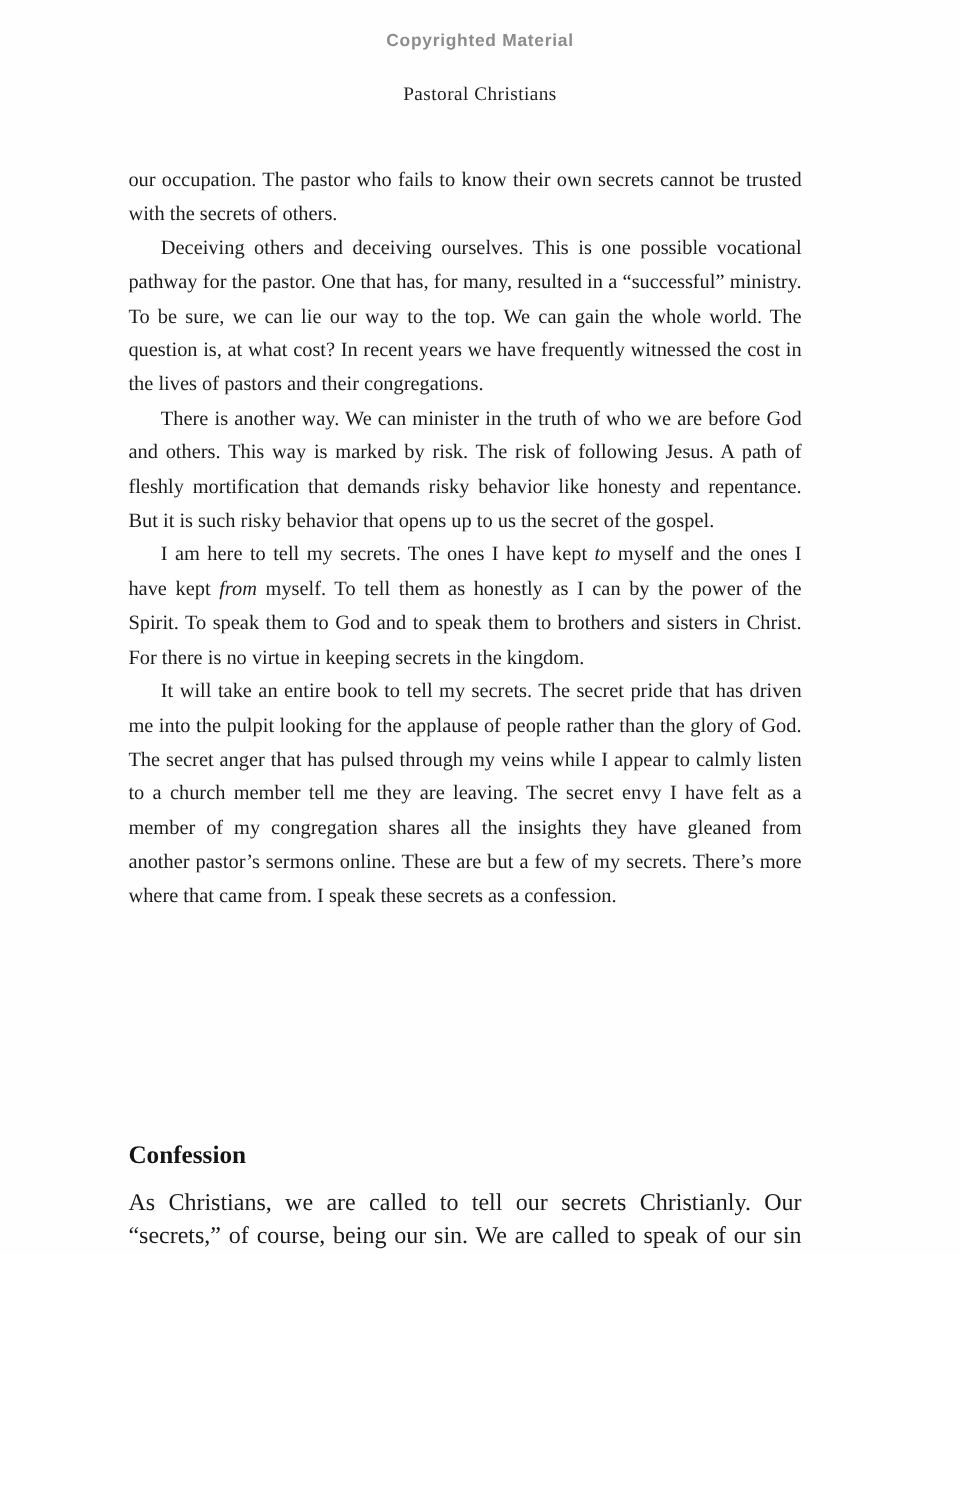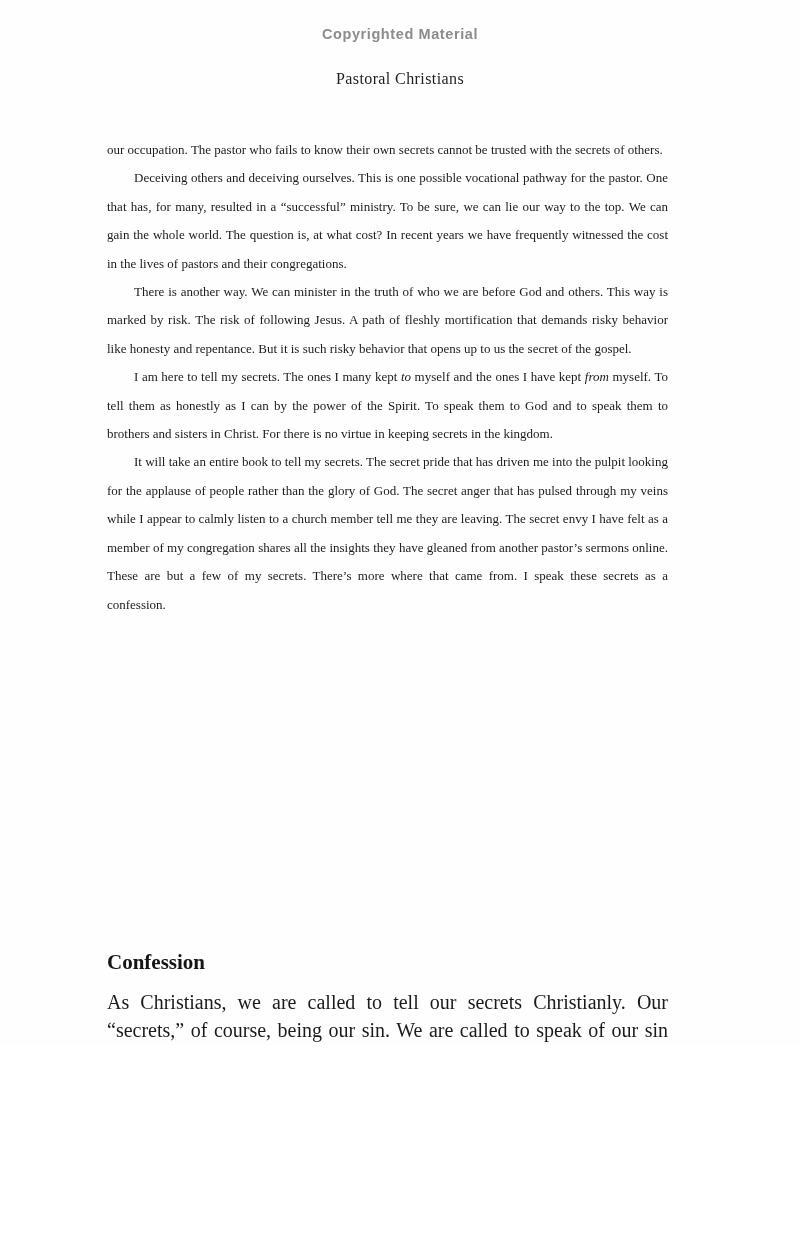--- a/index.html
+++ b/index.html
@@ -38,21 +38,21 @@
     font-family: "Liberation Serif", serif;
     font-size: 16px;
     letter-spacing: 0.4px;
     color: #1e1e1e;
   }
   .body-text {
     position: absolute;
     top: 136px;
     left: 107px;
     width: 561px;
-    font-size: 13px;
+    font-size: 17px;
     line-height: 28.4px;
     text-align: justify;
     color: #1b1b1b;
   }
   .body-text p {
     margin: 0;
     padding: 0;
   }
   .body-text p.ind {
     text-indent: 27px;
@@ -123,21 +123,21 @@
 <div class="page">
 
   <div class="top-notice">Copyrighted Material</div>
 
   <div class="running-head">Pastoral Christians</div>
 
   <div class="body-text">
     <p class="para"><span>our occupation. The pastor who fails to know their own secrets cannot be trusted with the secrets of others.</span></p>
     <p class="para ind"><span>Deceiving others and deceiving ourselves. This is one possible vocational pathway for the pastor. One that has, for many, resulted in a “successful” ministry. To be sure, we can lie our way to the top. We can gain the whole world. The question is, at what cost? In recent years we have frequently witnessed the cost in the lives of pastors and their congregations.</span></p>
     <p class="para ind"><span>There is another way. We can minister in the truth of who we are before God and others. This way is marked by risk. The risk of following Jesus. A path of fleshly mortification that demands risky behavior like honesty and repentance. But it is such risky behavior that opens up to us the secret of the gospel.</span></p>
-    <p class="para ind"><span>I am here to tell my secrets. The ones I many kept </span><em>to</em><span> myself and the ones I have kept </span><em>from</em><span> myself. To tell them as honestly as I can by the power of the Spirit. To speak them to God and to speak them to brothers and sisters in Christ. For there is no virtue in keeping secrets in the kingdom.</span></p>
+    <p class="para ind"><span>I am here to tell my secrets. The ones I have kept </span><em>to</em><span> myself and the ones I have kept </span><em>from</em><span> myself. To tell them as honestly as I can by the power of the Spirit. To speak them to God and to speak them to brothers and sisters in Christ. For there is no virtue in keeping secrets in the kingdom.</span></p>
     <p class="para ind"><span>It will take an entire book to tell my secrets. The secret pride that has driven me into the pulpit looking for the applause of people rather than the glory of God. The secret anger that has pulsed through my veins while I appear to calmly listen to a church member tell me they are leaving. The secret envy I have felt as a member of my congregation shares all the insights they have gleaned from another pastor’s sermons online. These are but a few of my secrets. There’s more where that came from. I speak these secrets as a confession.</span></p>
   </div>
 
   <h2 class="section-heading">Confession</h2>
 
   <div class="section-body">
     <p class="para"><span>As Christians, we are called to tell our secrets Christianly. Our “secrets,” of course, being our sin. We are called to speak of our sin in a particular biblical idiom. To voice them as </span><em>confession</em><span>.</span></p>
   </div>
 
   <div class="page-number">50</div>

